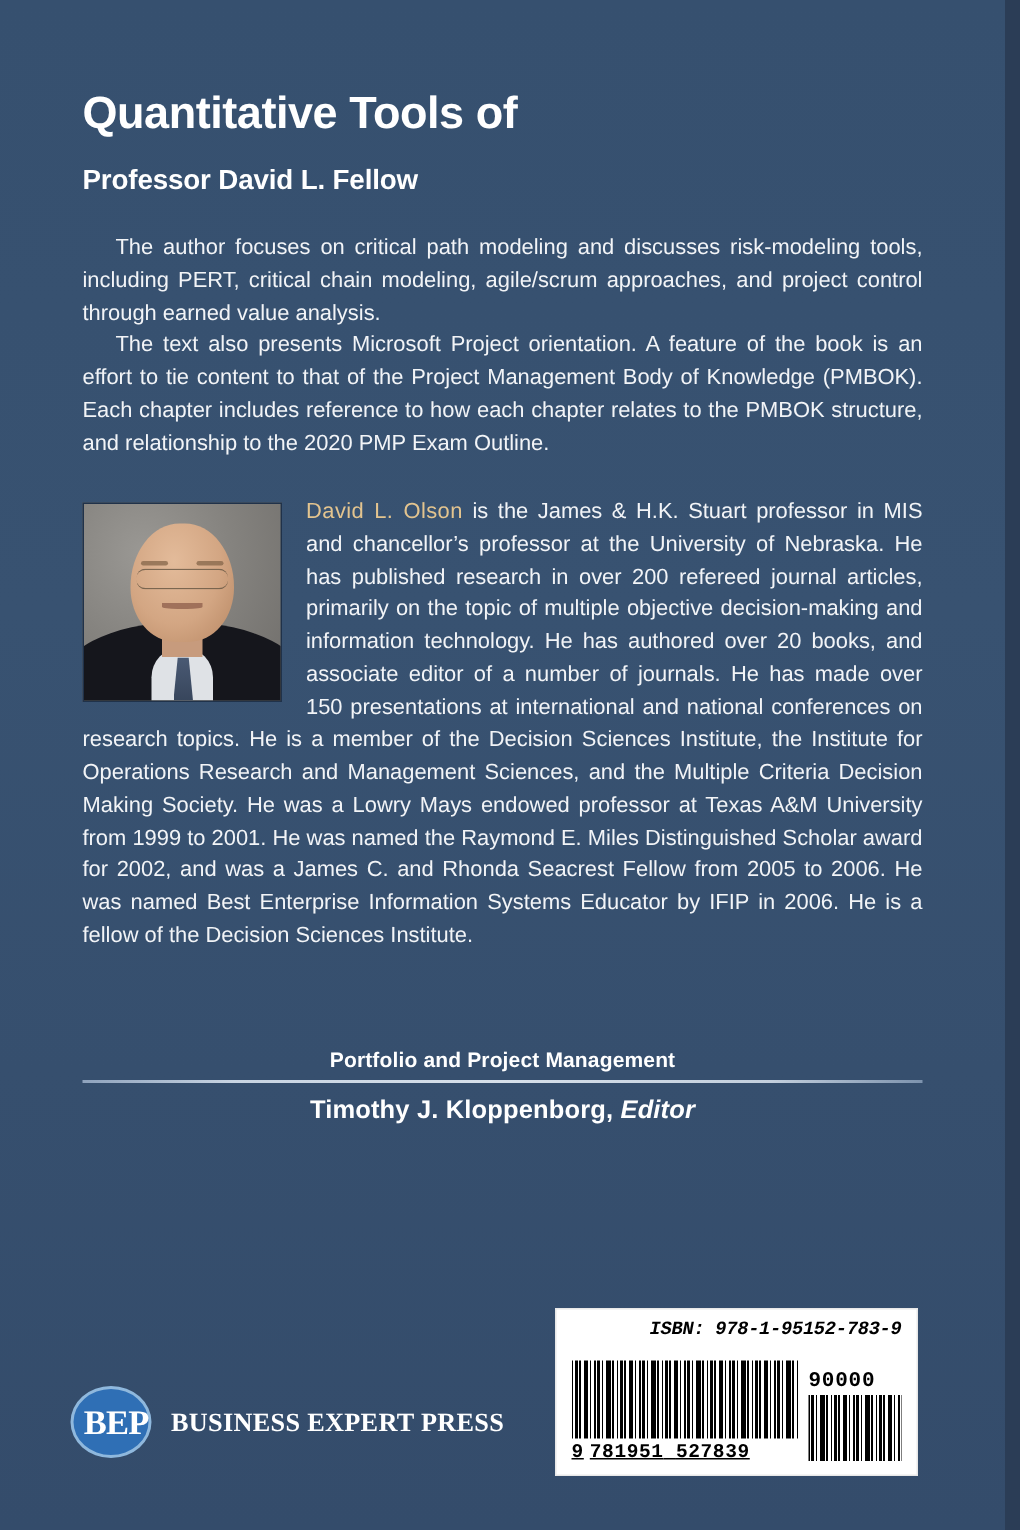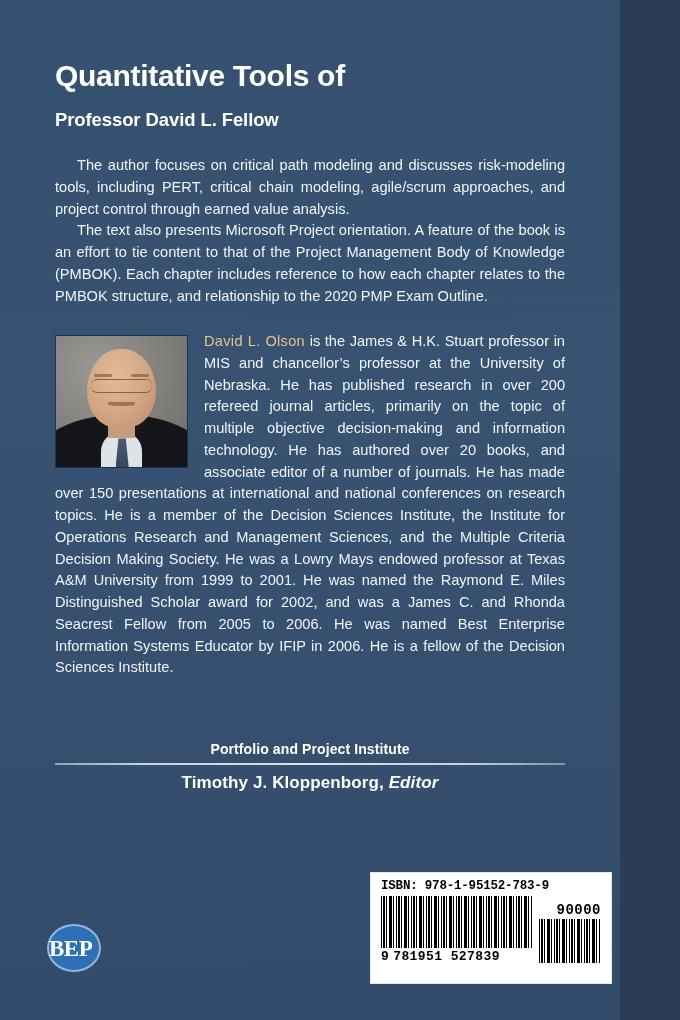--- a/index.html
+++ b/index.html
@@ -9,21 +9,21 @@
   }
   body {
     width: 680px;
     height: 1020px;
     overflow: hidden;
     font-family: "Liberation Sans", sans-serif;
   }
 
   .cover {
     position: relative;
-    width: 620px;
+    width: 670px;
     height: 1020px;
     background: #be185d;
     box-sizing: border-box;
     color: #ffffff;
   }
 
   
   .cover::before {
     content: "";
     position: absolute;
@@ -235,21 +235,21 @@
     align-items: center;
   }
   .bep-mark {
     width: 54px;
     height: 48px;
     border-radius: 50% / 50%;
     background: #2f6fb5;
     border: 2px solid #8fb8dd;
     display: flex;
     align-items: center;
-    justify-content: flex-start;
+    justify-content: flex-end;
     box-sizing: border-box;
   }
   .bep-mark span {
     font-family: "Liberation Serif", serif;
     font-size: 23px;
     font-weight: bold;
     color: #ffffff;
     letter-spacing: -.5px;
     line-height: 1;
   }
@@ -271,32 +271,33 @@
     background: #ffffff;
     padding: 7px 10px 6px 10px;
     box-sizing: border-box;
     border: 1px solid #e8e8e8;
   }
   .bc-isbn {
     font-family: "Liberation Mono", monospace;
     font-size: 12.5px;
     font-weight: bold;
     color: #000;
-    text-align: left;
+    text-align: right;
     letter-spacing: -.2px;
     line-height: 1;
-    margin-bottom: 3px;
+    margin-bottom: 14px;
+    font-style: italic;
   }
   .bc-row {
     display: flex;
     align-items: flex-end;
     justify-content: space-between;
   }
   .bc-main { width: 152px; }
-  .bc-addon { width: 62px; text-align: right; }
+  .bc-addon { width: 62px; }
   .bc-addon-digits {
     font-family: "Liberation Mono", monospace;
     font-size: 14px;
     font-weight: bold;
     color: #000;
     letter-spacing: .5px;
     line-height: 1;
     margin-bottom: 2px;
   }
   .bars {
@@ -319,20 +320,21 @@
   .bars.addon { height: 44px; }
   .bc-digits {
     font-family: "Liberation Mono", monospace;
     font-size: 13px;
     font-weight: bold;
     color: #000;
     letter-spacing: .4px;
     line-height: 1;
     margin-top: 2px;
     white-space: nowrap;
+    text-decoration: underline;
   }
   .bc-digits .lead { margin-right: 4px; }
 </style>
 </head>
 <body>
 
 <div class="cover">
 
   <div class="content">
 
@@ -358,33 +360,34 @@
         <div class="head"></div>
         <div class="brow-l"></div>
         <div class="brow-r"></div>
         <div class="glasses"></div>
         <div class="mouth"></div>
       </div>
       <p><span class="bio-name">David L. Olson</span><span> is the James &amp; H.K. Stuart professor in MIS and chancellor’s professor at the University of Nebraska. He has published research in over 200 refereed journal articles, primarily on the topic of multiple objective decision-making and information technology. He has authored over 20 books, and associate editor of a number of journals. He has made over 150 presentations at international and national conferences on research topics. He is a member of the Decision Sciences Institute, the Institute for Operations Research and Management Sciences, and the Multiple Criteria Decision Making Society. He was a Lowry Mays endowed professor at Texas A&amp;M University from 1999 to 2001. He was named the Raymond E. Miles Distinguished Scholar award for 2002, and was a James C. and Rhonda Seacrest Fellow from 2005 to 2006. He was named Best Enterprise Information Systems Educator by IFIP in 2006. He is a fellow of the Decision Sciences Institute.</span></p>
     </div>
 
     <div class="series">
-      <div class="series-title">Portfolio and Project Institute</div>
+      <div class="series-title">Portfolio and Project Management</div>
       <div class="series-rule"></div>
       <div class="series-editor"><span>Timothy J. Kloppenborg,</span> <em>Editor</em></div>
     </div>
 
   </div>
 
   <div class="footer">
 
     <div class="bep-logo">
       <div class="bep-mark">
         <span>BEP</span>
       </div>
+      <div class="bep-name">BUSINESS EXPERT PRESS</div>
     </div>
 
     <div class="barcode-box">
       <div class="bc-isbn">ISBN: 978-1-95152-783-9</div>
       <div class="bc-row">
         <div class="bc-main">
           <div class="bars"></div>
           <div class="bc-digits"><span class="lead">9</span><span>781951</span> <span>527839</span></div>
         </div>
         <div class="bc-addon">

